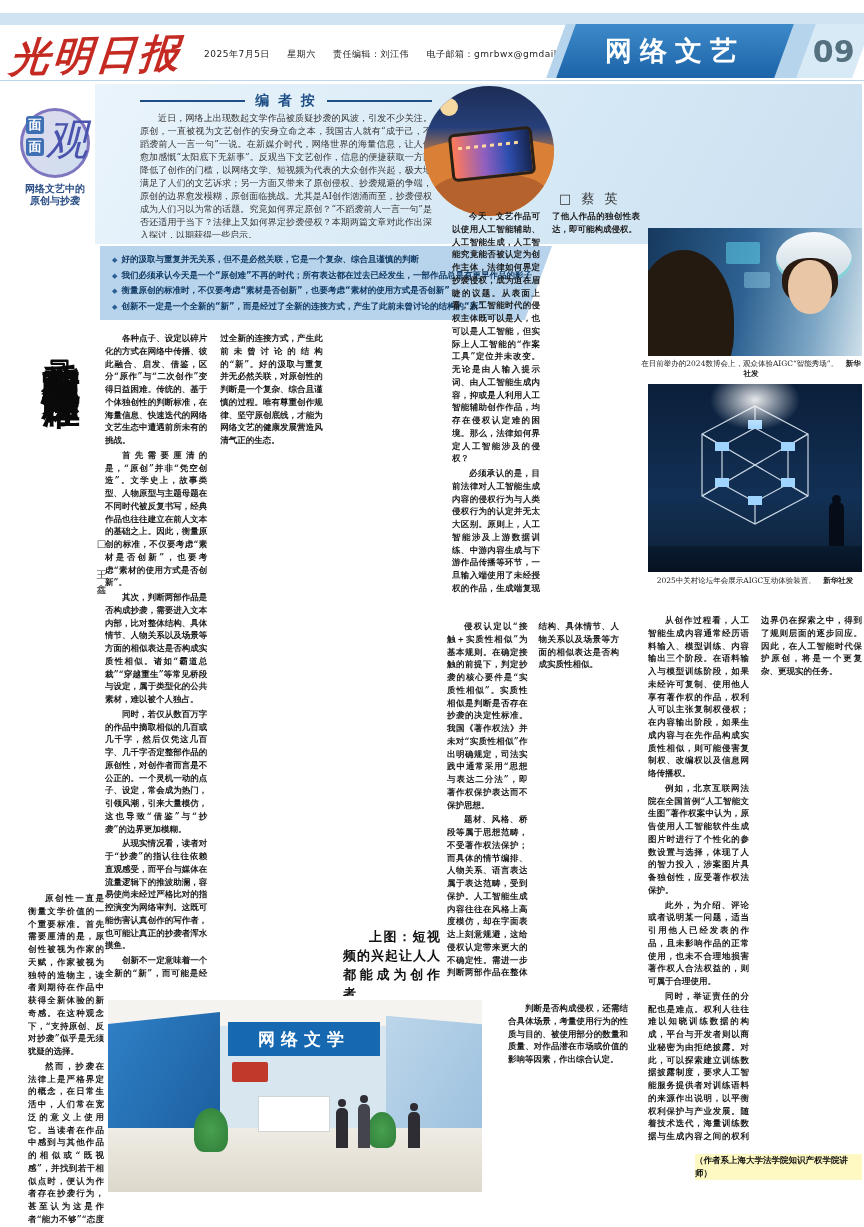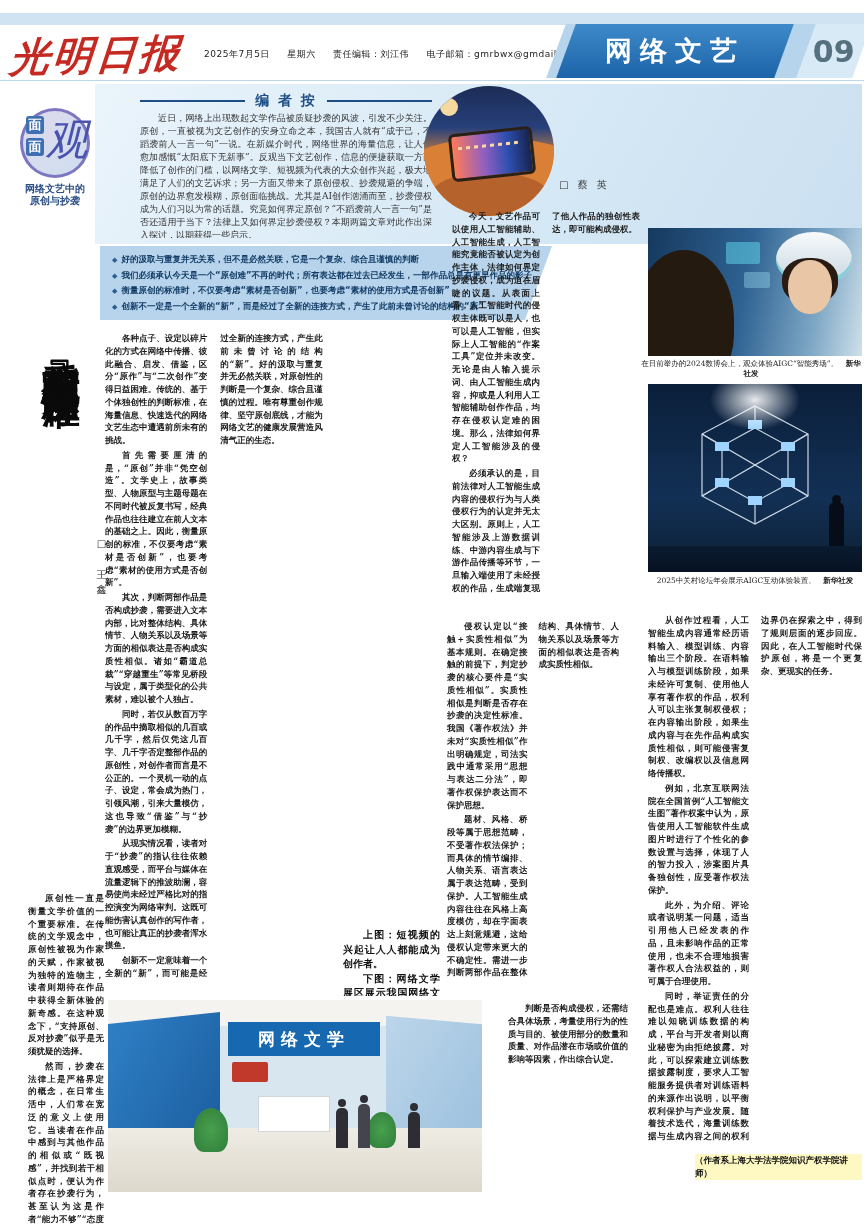--- a/index.html
+++ b/index.html
@@ -48,37 +48,37 @@
   #phone-circ .moon{position:absolute;left:16px;top:12px;width:18px;height:18px;border-radius:50%;background:#f5d9a0;}
   #phone-circ .hill{position:absolute;left:-20px;top:52px;width:180px;height:60px;border-radius:50%;background:#d97f36;}
   #phone-circ .hand{position:absolute;left:6px;top:86px;width:120px;height:50px;border-radius:50%;background:#b5622d;}
   #phone-circ .phone{position:absolute;left:26px;top:44px;width:78px;height:42px;border:3px solid #2b2016;border-radius:6px;
      background:linear-gradient(90deg,#ff7a59,#8f5fc0 40%,#2e4fb0 70%,#16244e);transform:rotate(-6deg);}
   #phone-circ .lights{position:absolute;left:34px;top:58px;width:60px;height:3px;transform:rotate(-6deg);
      background:repeating-linear-gradient(90deg,#ffd9a0 0 4px,transparent 4px 8px);}
   
   #hl-right{left:556px;top:94px;width:306px;font-family:"DejaVu Serif","Liberation Serif",serif;
      font-weight:900;font-size:30px;color:#0d0d0d;line-height:1.38;letter-spacing:1px;}
-  #byline-right{left:559px;top:178px;font-size:10px;color:#333;letter-spacing:3px;}
+  #byline-right{left:559px;top:190px;font-size:13px;color:#333;letter-spacing:3px;}
   
   #hl-strip{left:100px;top:246px;width:452px;height:74px;background:#b7d4ec;
      clip-path:polygon(0 0,100% 0,94% 100%,0 100%);padding:6px 10px 0 12px;box-sizing:border-box;}
   .hl-item{font-size:8.5px;font-weight:600;color:#123c66;line-height:1.85;white-space:nowrap;overflow:hidden;}
   .hl-item .dia{color:#2c5f94;margin-right:4px;font-size:7px;}
   
   #vtitle{left:30px;top:332px;height:556px;width:62px;writing-mode:vertical-rl;
      font-family:"DejaVu Serif","Liberation Serif",serif;font-weight:900;font-size:38px;color:#0a0a0a;
      letter-spacing:2px;line-height:62px;}
   #byline-left{left:94px;top:538px;writing-mode:vertical-rl;font-size:10px;color:#333;letter-spacing:5px;}
   .bodytxt{font-size:8.5px;line-height:1.5;color:#1c1c1c;text-align:justify;overflow:hidden;
      font-family:"DejaVu Serif","Liberation Serif",serif;}
   .bodytxt p{margin:0 0 2px 0;text-indent:2em;font-weight:bold;}
   #lead-col{left:28px;top:892px;width:76px;height:332px;}
   #main-left{left:105px;top:332px;width:333px;height:650px;column-count:3;column-gap:13px;column-fill:auto;}
-  #cap-block{left:343px;top:928px;width:97px;height:68px;background:#fff;font-size:10px;font-weight:700;
+  #cap-block{left:343px;top:928px;width:97px;height:68px;background:#fff;font-size:13px;font-weight:700;
      color:#111;line-height:1.45;text-align:justify;overflow:hidden;}
   #cap-block p{margin:0;text-indent:2em;}
   #cap-block .crd{font-weight:900;margin-left:9px;}
   
   #r1{left:452px;top:210px;width:188px;height:402px;column-count:2;column-gap:12px;column-fill:auto;}
   #r2{left:447px;top:620px;width:172px;height:365px;column-count:2;column-gap:11px;column-fill:auto;}
   #r3{left:648px;top:614px;width:214px;height:538px;column-count:2;column-gap:12px;column-fill:auto;}
   #r4{left:508px;top:1002px;width:120px;height:188px;}
   #credit-right{left:695px;top:1154px;width:167px;font-size:8.5px;font-weight:700;color:#111;
      line-height:1.5;background:#fef9c3;font-family:"DejaVu Serif","Liberation Serif",serif;}
@@ -176,21 +176,21 @@
     <div class="hl-item"><span class="dia">◆</span><span>好的汲取与重复并无关系，但不是必然关联，它是一个复杂、综合且谨慎的判断</span></div>
     <div class="hl-item"><span class="dia">◆</span><span>我们必须承认今天是一个“原创难”不再的时代；所有表达都在过去已经发生，一部作品总是有更早作品的影子</span></div>
     <div class="hl-item"><span class="dia">◆</span><span>衡量原创的标准时，不仅要考虑“素材是否创新”，也要考虑“素材的使用方式是否创新”</span></div>
     <div class="hl-item"><span class="dia">◆</span><span>创新不一定是一个全新的“新”，而是经过了全新的连接方式，产生了此前未曾讨论的结构的“新”</span></div>
   </div>
 
   <div class="abs" id="vtitle">重新审视创作中的『原创性』标准</div>
   <div class="abs" id="byline-left">□ 王 鑫</div>
 
   <div class="abs bodytxt" id="lead-col">
-    <p>原创性一直是衡量文学价值的一个重要标准。在传统的文学观念中，原创性被视为作家的天赋，作家被视为独特的造物主，读者则期待在作品中获得全新体验的新奇感。在这种观念下，“支持原创、反对抄袭”似乎是无须犹疑的选择。</p>
+    <p>原创性一直是衡量文学价值的一个重要标准。首先需要厘清的是，原创性被视为作家的天赋，作家被视为独特的造物主，读者则期待在作品中获得全新体验的新奇感。在这种观念下，“支持原创、反对抄袭”似乎是无须犹疑的选择。</p>
     <p>然而，抄袭在法律上是严格界定的概念，在日常生活中，人们常在宽泛的意义上使用它。当读者在作品中感到与其他作品的相似或“既视感”，并找到若干相似点时，便认为作者存在抄袭行为，甚至认为这是作者“能力不够”“态度不端”的表现。不过，至于“抄多少、怎么算抄”，却一直没有定论。有人认为“太阳底下无新事”“天下文章一大抄”，根本不存在纯粹的原创。</p>
   </div>
 
   <div class="abs bodytxt" id="main-left">
     <p>各种点子、设定以碎片化的方式在网络中传播、彼此融合、启发、借鉴，区分“原作”与“二次创作”变得日益困难。传统的、基于个体独创性的判断标准，在海量信息、快速迭代的网络文艺生态中遭遇前所未有的挑战。</p>
     <p>首先需要厘清的是，“原创”并非“凭空创造”。文学史上，故事类型、人物原型与主题母题在不同时代被反复书写，经典作品也往往建立在前人文本的基础之上。因此，衡量原创的标准，不仅要考虑“素材是否创新”，也要考虑“素材的使用方式是否创新”。</p>
     <p>其次，判断两部作品是否构成抄袭，需要进入文本内部，比对整体结构、具体情节、人物关系以及场景等方面的相似表达是否构成实质性相似。诸如“霸道总裁”“穿越重生”等常见桥段与设定，属于类型化的公共素材，难以被个人独占。</p>
     <p>同时，若仅从数百万字的作品中摘取相似的几百或几千字，然后仅凭这几百字、几千字否定整部作品的原创性，对创作者而言是不公正的。一个灵机一动的点子、设定，常会成为热门，引领风潮，引来大量模仿，这也导致“借鉴”与“抄袭”的边界更加模糊。</p>
     <p>从现实情况看，读者对于“抄袭”的指认往往依赖直观感受，而平台与媒体在流量逻辑下的推波助澜，容易使尚未经过严格比对的指控演变为网络审判。这既可能伤害认真创作的写作者，也可能让真正的抄袭者浑水摸鱼。</p>
     <p>创新不一定意味着一个全新的“新”，而可能是经过全新的连接方式，产生此前未曾讨论的结构的“新”。好的汲取与重复并无必然关联，对原创性的判断是一个复杂、综合且谨慎的过程。唯有尊重创作规律、坚守原创底线，才能为网络文艺的健康发展营造风清气正的生态。</p>

